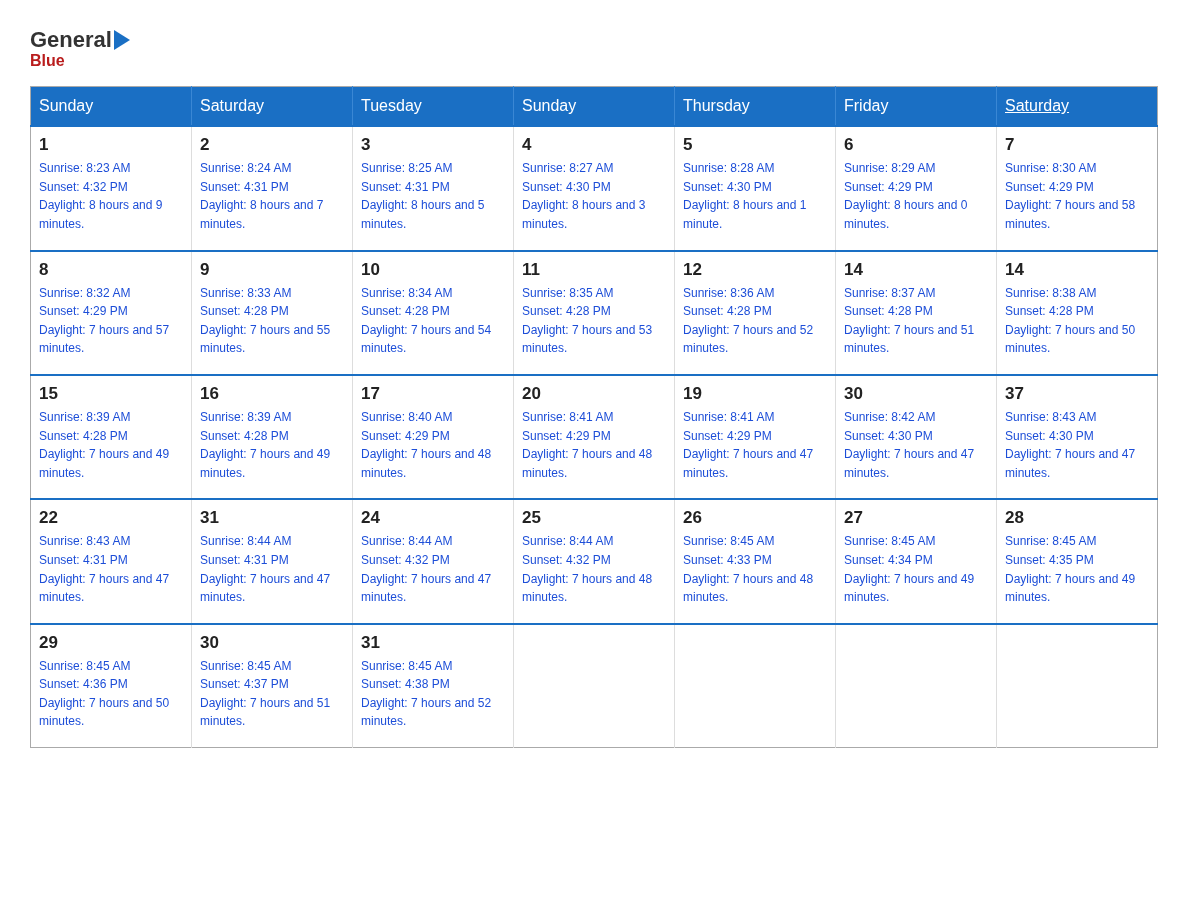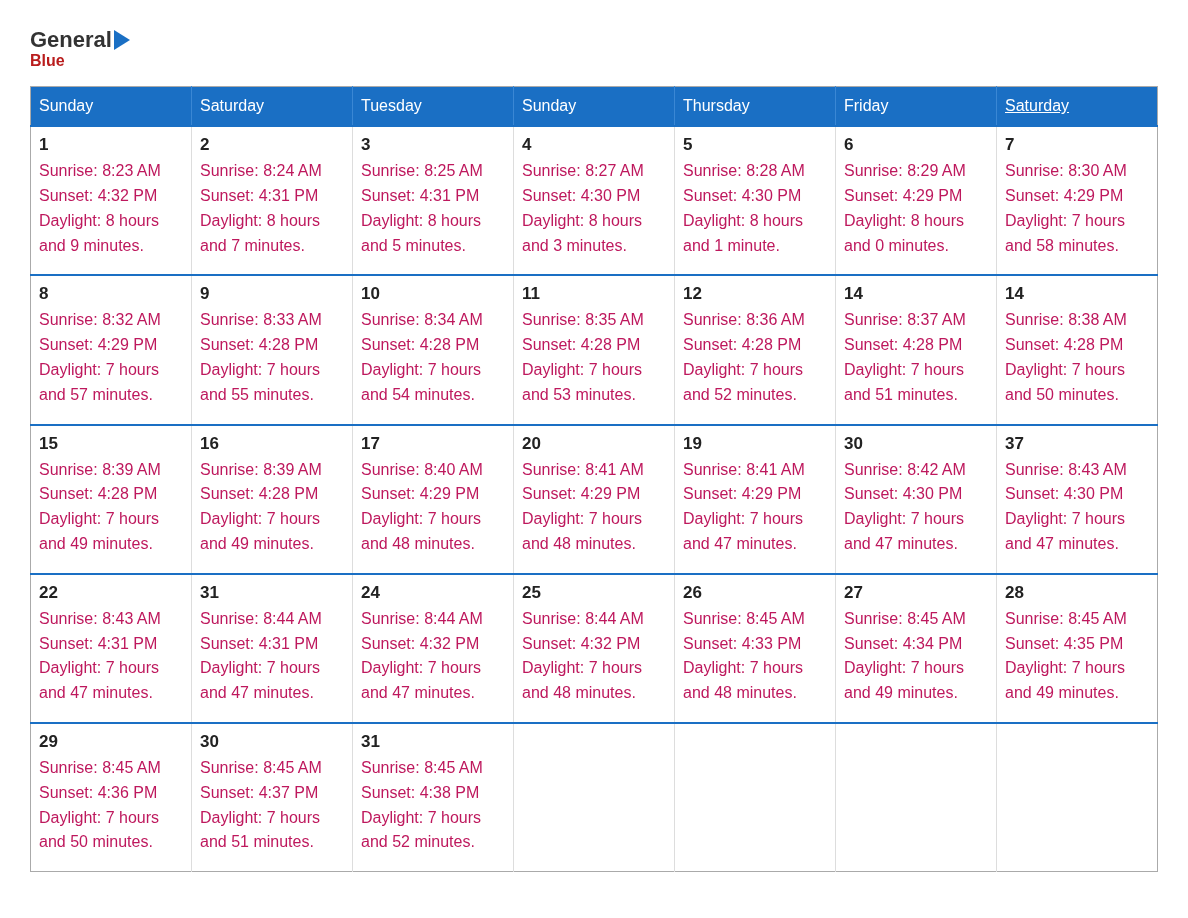--- a/index.html
+++ b/index.html
@@ -93,22 +93,22 @@
       border-right: none;
     }
     .day-num {
       font-size: 17px;
       font-weight: bold;
       color: #222;
       margin-bottom: 4px;
       display: block;
     }
     .day-info {
-      font-size: 16px;
-      color: #be185d;
+      font-size: 12px;
+      color: #1d4ed8;
       line-height: 1.55;
     }
     .empty-cell {
       background: #fff;
     }
   </style>
 </head>
 <body>
 
 <div class="header-area">

